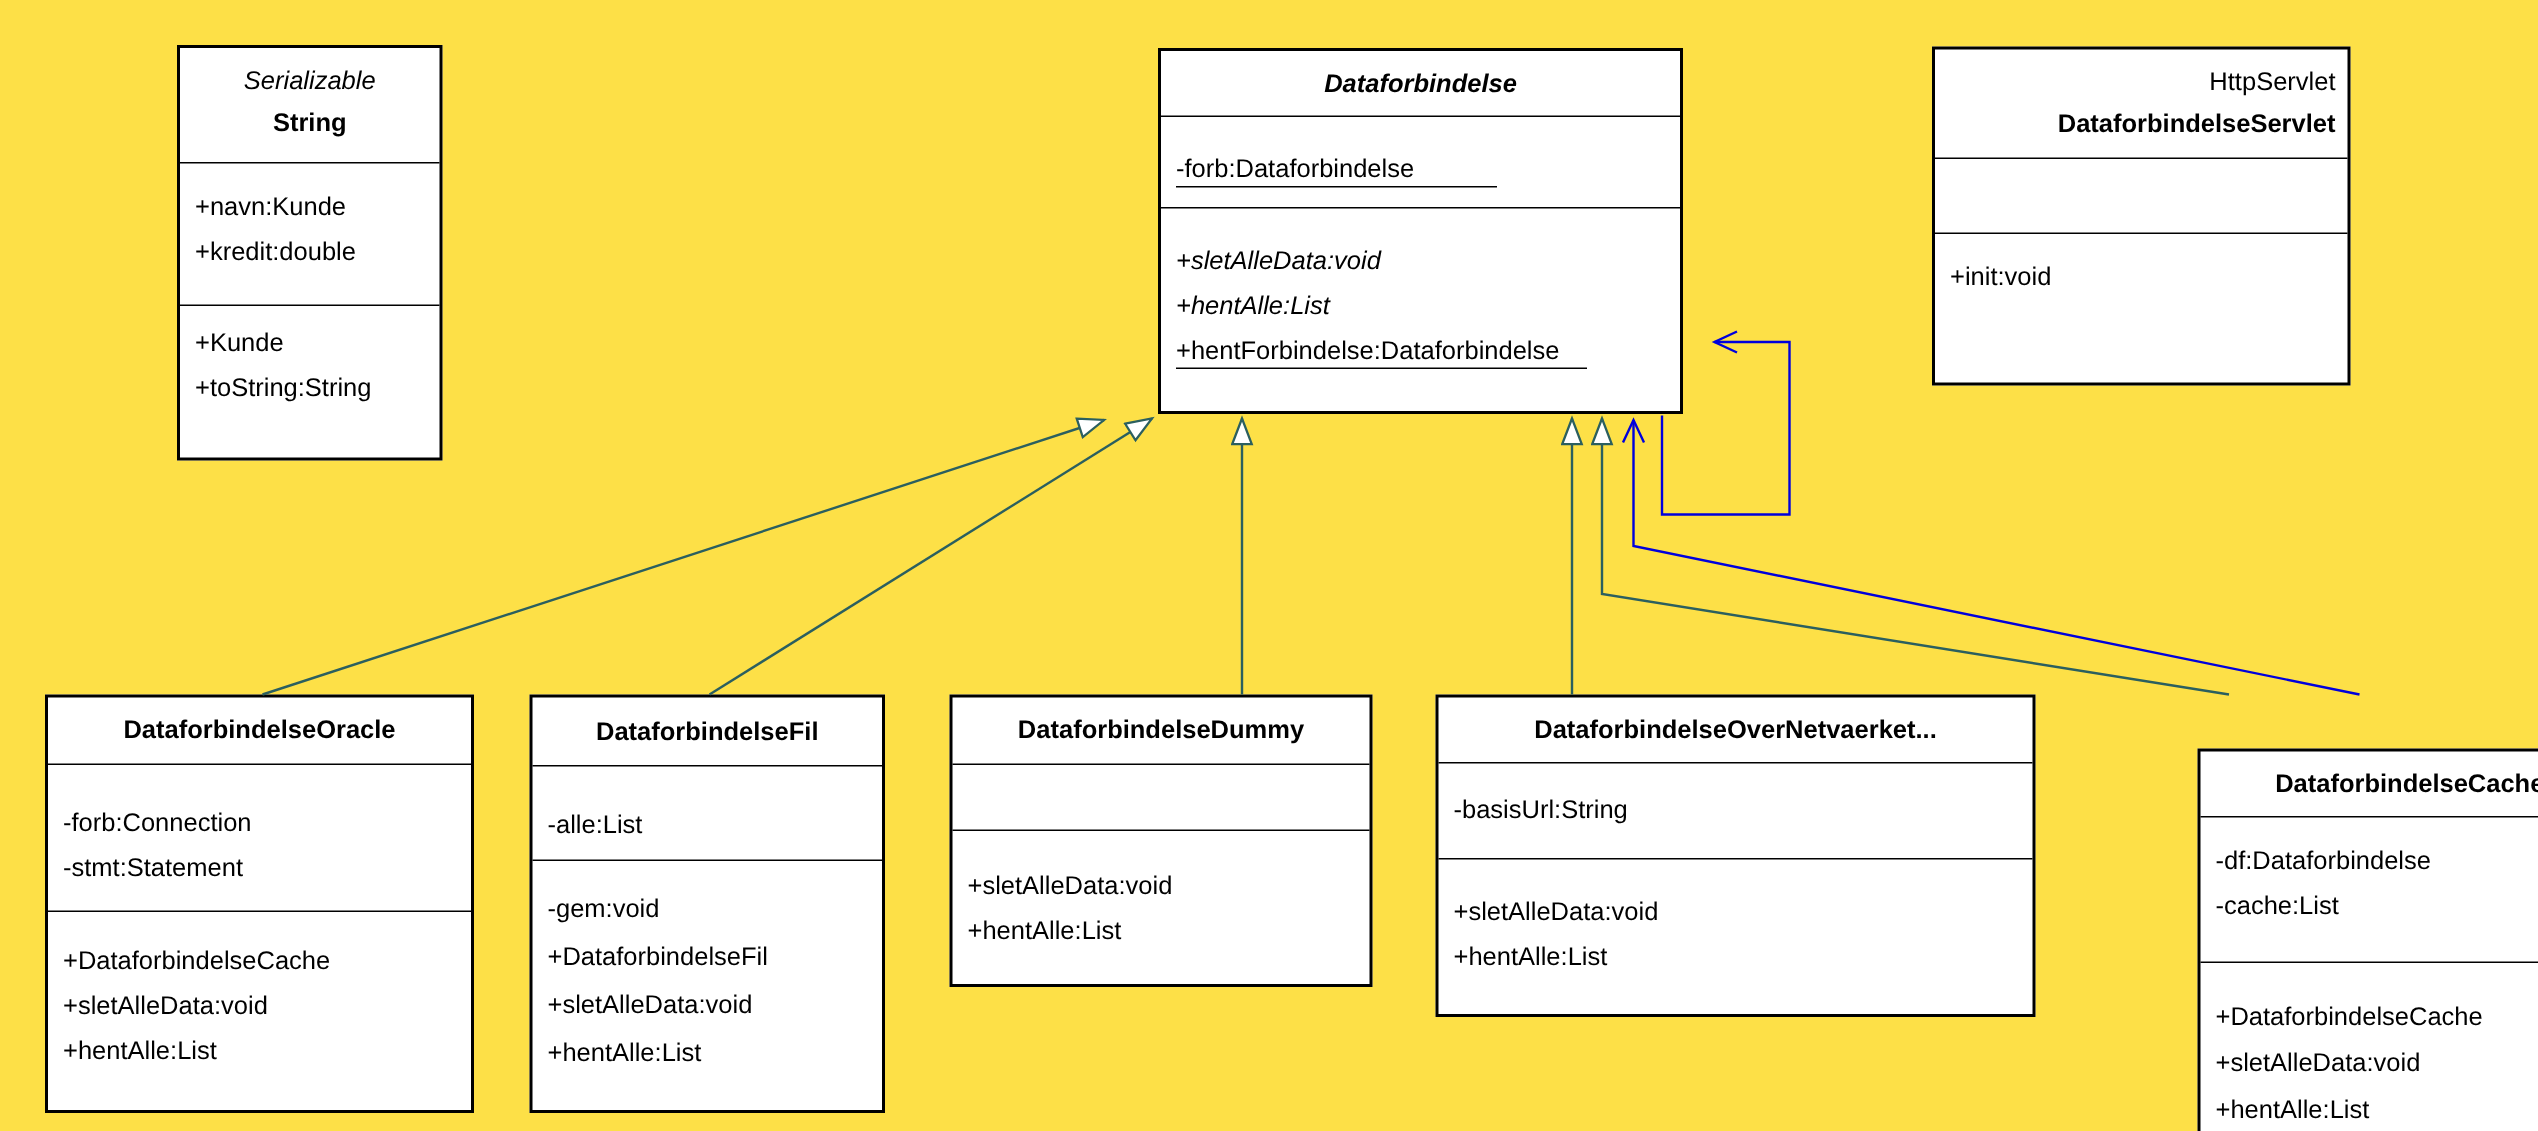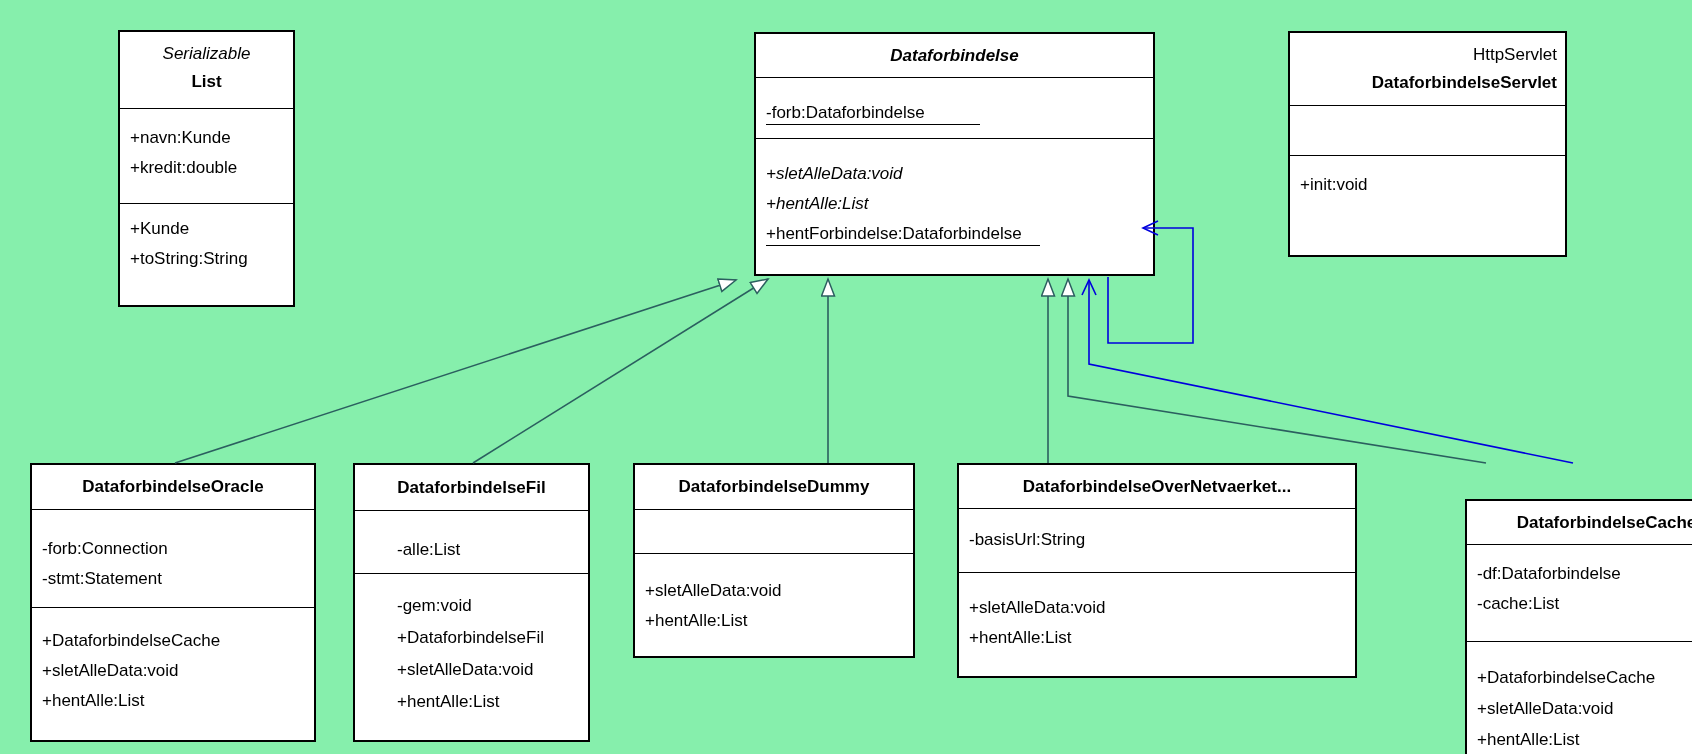--- a/index.html
+++ b/index.html
@@ -1,19 +1,19 @@
 <!DOCTYPE html>
 <html><head>
 <meta charset="utf-8">
 <style>
   html,body{margin:0;padding:0;background:#ffffff;}
   #canvas{
     position:relative;
     width:1692px;height:754px;
-    background:#86efac;
+    background:#fde047;
     font-family:"Liberation Sans", sans-serif;
     color:#000;
     overflow:hidden;
   }
   .uml-class{
     position:absolute;
     background:#ffffff;
     border:2px solid #000;
     box-sizing:border-box;
     z-index:1;
@@ -29,42 +29,42 @@
   .two-line{line-height:28px;padding-top:8px;}
   .one-line{display:flex;align-items:center;justify-content:center;}
   .abstract-m{font-style:italic;}
   .static-u{display:inline-block;line-height:22px;border-bottom:1.6px solid #000;}
   
   #box-kunde{left:118px;top:30px;width:177px;height:277px;}
   #box-kunde .header{height:76px;}
   #box-kunde .attrs{height:95px;padding-top:14px;}
   #box-kunde .methods{height:102px;padding-top:10px;}
 
-  #box-dataforbindelse{left:754px;top:32px;width:401px;height:244px;}
+  #box-dataforbindelse{left:772px;top:32px;width:350px;height:244px;}
   #box-dataforbindelse .header{height:43px;}
   #box-dataforbindelse .attrs{height:61px;padding-top:20px;}
   #box-dataforbindelse .methods{height:136px;padding-top:20px;}
   #box-dataforbindelse .u-forb{padding-right:55px;}
   #box-dataforbindelse .u-hent{padding-right:18px;}
 
   #box-servlet{left:1288px;top:31px;width:279px;height:226px;}
   #box-servlet .header{height:72px;}
   #box-servlet .attrs{height:50px;}
   #box-servlet .methods{height:100px;padding-top:14px;}
 
   #box-oracle{left:30px;top:463px;width:286px;height:279px;}
   #box-oracle .header{height:44px;text-align:center;}
   #box-oracle .attrs{height:98px;padding-top:24px;}
   #box-oracle .methods{height:133px;padding-top:18px;}
 
   #box-fil{left:353px;top:463px;width:237px;height:279px;}
   #box-fil .header{height:45px;}
   #box-fil .attrs{height:63px;padding-top:24px;}
   #box-fil .methods{height:167px;padding-top:16px;}
-  #box-fil .row{line-height:32px;margin-left:32px;}
+  #box-fil .row{line-height:32px;}
   #box-fil .attrs .row{line-height:30px;}
 
   #box-dummy{left:633px;top:463px;width:282px;height:195px;}
   #box-dummy .header{height:44px;}
   #box-dummy .attrs{height:44px;}
   #box-dummy .methods{height:103px;padding-top:22px;}
 
   #box-overnet{left:957px;top:463px;width:400px;height:215px;}
   #box-overnet .header{height:43px;}
   #box-overnet .attrs{height:64px;padding-top:16px;}
@@ -82,21 +82,21 @@
   }
 </style>
 </head>
 <body>
 
 <div id="canvas">
 
   <div class="uml-class" id="box-kunde">
     <div class="sec header two-line">
       <div class="stereotype">Serializable</div>
-      <div class="cname">List</div>
+      <div class="cname">String</div>
     </div>
     <div class="sec attrs">
       <div class="row">+navn:Kunde</div>
       <div class="row">+kredit:double</div>
     </div>
     <div class="sec methods">
       <div class="row">+Kunde</div>
       <div class="row">+toString:String</div>
     </div>
   </div>

